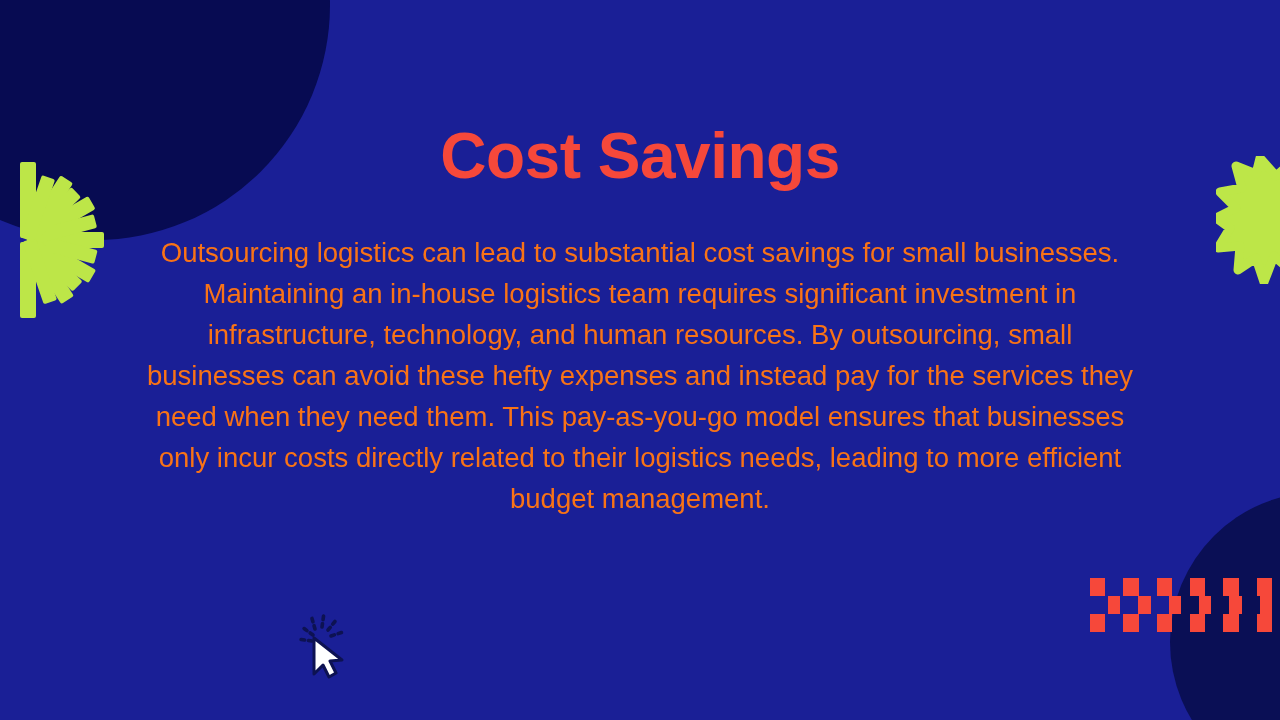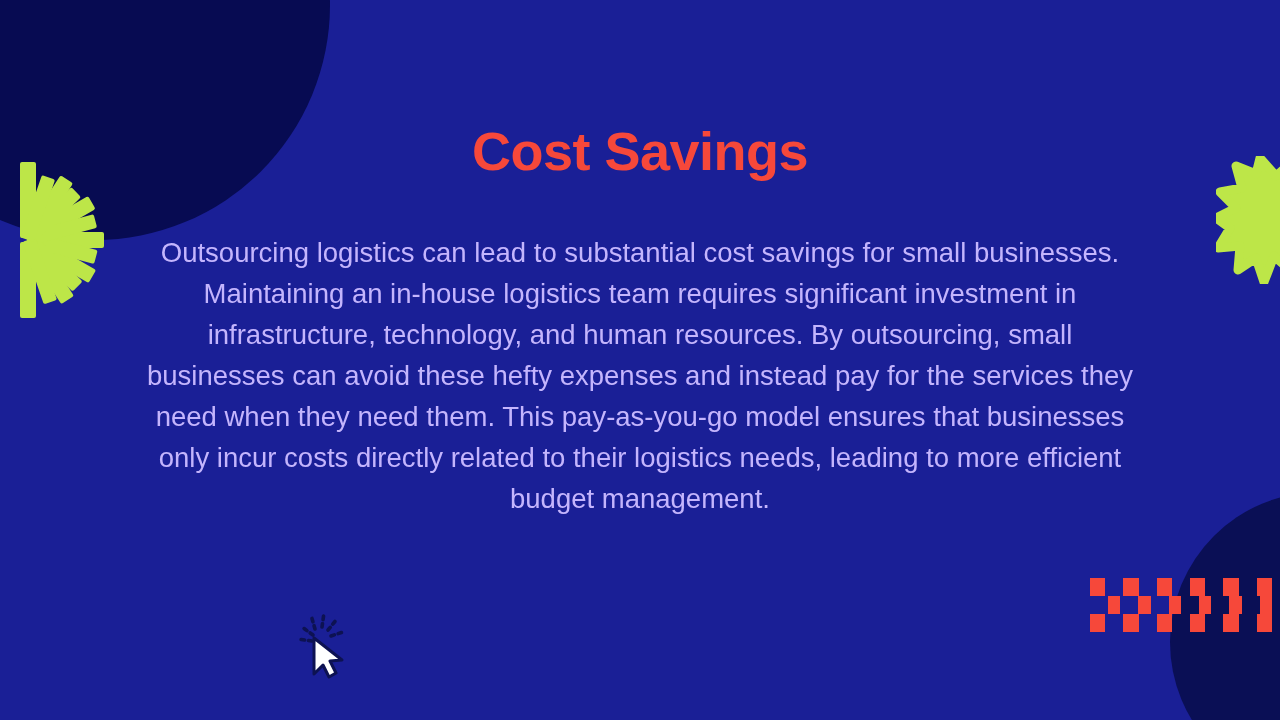--- a/index.html
+++ b/index.html
@@ -81,33 +81,33 @@
     height: 720px;
   }
 
   #page-title {
     position: absolute;
     left: 0;
     top: 124px;
     width: 1280px;
     text-align: center;
     color: #f6483a;
-    font-size: 54px;
+    font-size: 64px;
     font-weight: bold;
     letter-spacing: -0.5px;
     line-height: 1.0;
   }
 
   #body-text {
     position: absolute;
     left: 140px;
     top: 232px;
     width: 1000px;
     text-align: center;
-    color: #c4b5fd;
+    color: #f97316;
     font-size: 27.5px;
     line-height: 41px;
     font-weight: normal;
   }
 
   
   #subscribe-button {
     position: absolute;
     left: 52px;
     top: 601px;

